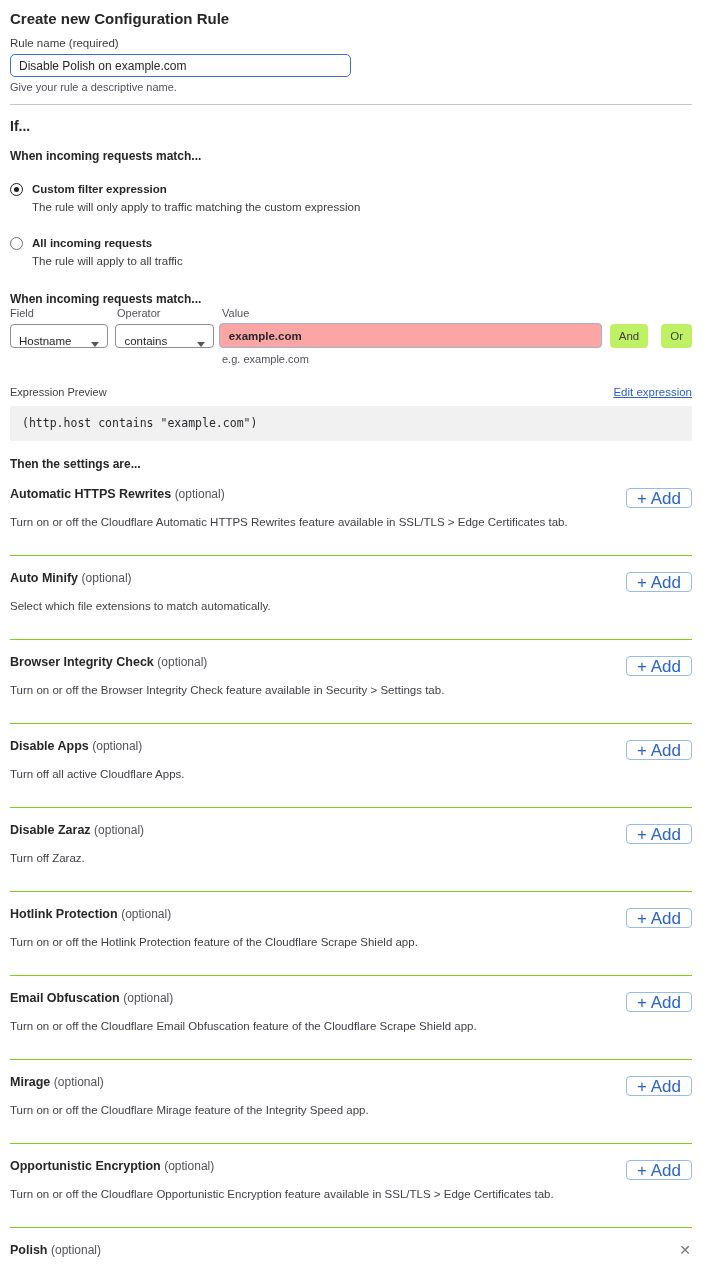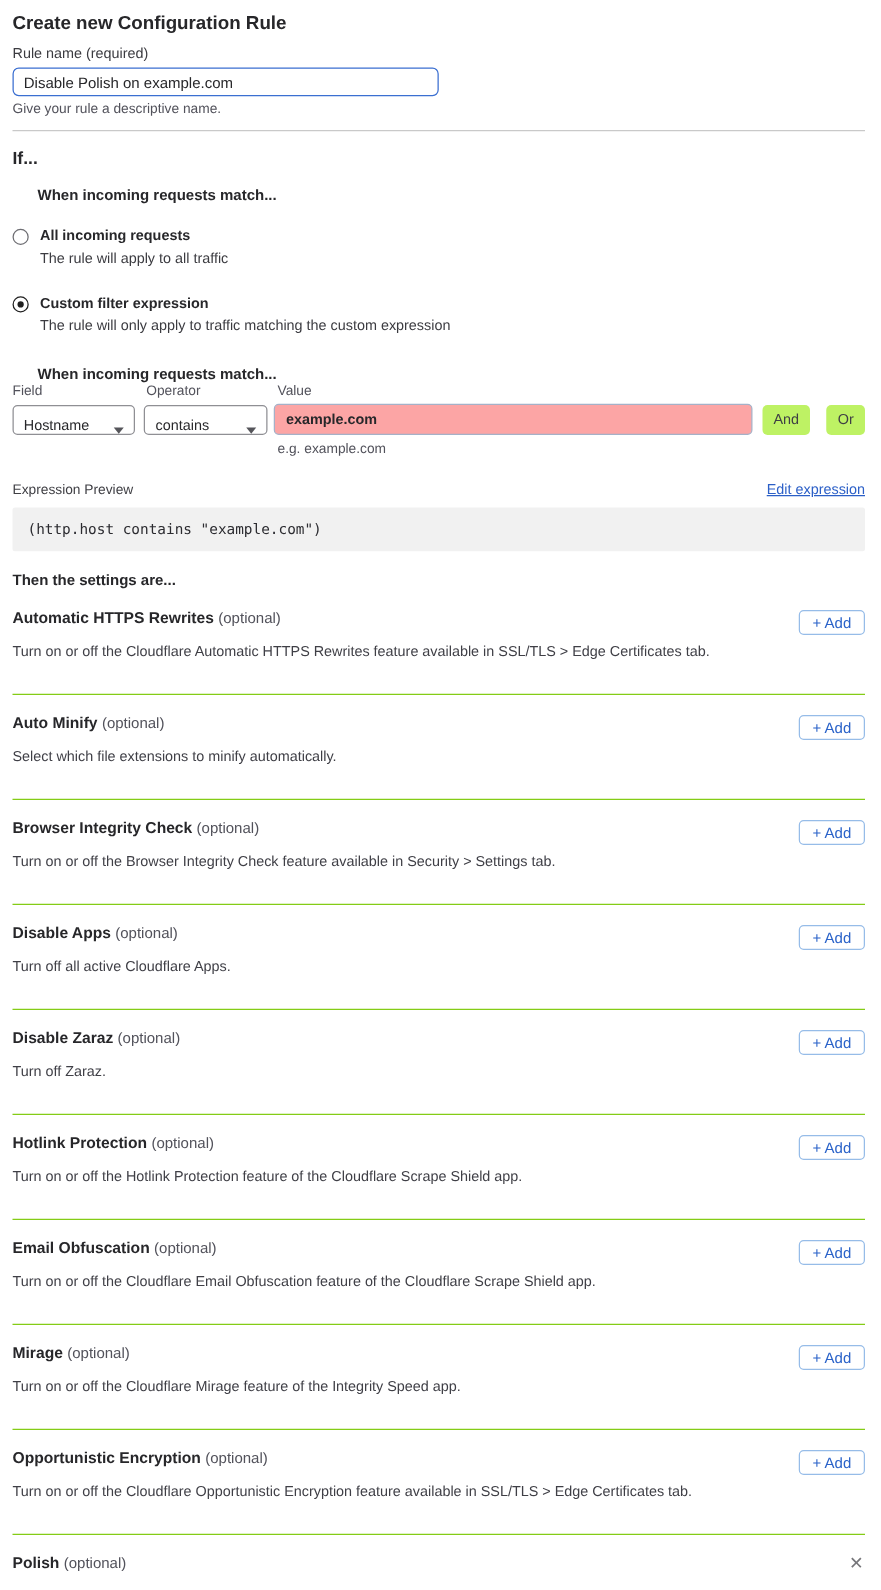--- a/index.html
+++ b/index.html
@@ -22,21 +22,21 @@
     border: 1px solid #3b6fd1; border-radius: 5px;
     padding: 0 8px; font-size: 12px; color: #27272a;
     font-family: "Liberation Sans", sans-serif; outline: none; background: #fff;
     display: block;
   }
   .helper { margin-top: 4px; font-size: 11px; line-height: 13px; color: #52525b; }
 
   .divider-strong { margin-top: 10px; border: none; border-top: 1px solid #c9c9c9; }
 
   h2.if-heading { margin: 12px 0 0; font-size: 14px; line-height: 18px; font-weight: 700; color: #27272a; }
-  .sub-heading { margin-top: 14px; font-size: 12px; line-height: 15px; font-weight: 700; color: #27272a; margin-left: 20px; }
+  .sub-heading { margin-top: 14px; font-size: 12px; line-height: 15px; font-weight: 700; color: #27272a; }
 
   .radio-row { display: flex; gap: 9px; margin-top: 18px; align-items: flex-start; cursor: pointer; }
   .radio-row + .radio-row { margin-top: 22px; }
   .radio {
     width: 13px; height: 13px; border: 1px solid #6e6e73; border-radius: 50%;
     background: #fff; flex-shrink: 0; margin-top: 1px;
     display: flex; align-items: center; justify-content: center;
   }
   .radio.checked { border: 1.5px solid #1f1f1f; }
   .radio.checked::after { content: ""; width: 5px; height: 5px; border-radius: 50%; background: #1f1f1f; }
@@ -82,21 +82,21 @@
 
   .setting { padding: 14px 0 26px; border-bottom: 1px solid #84cc16; }
   .setting-top { display: flex; justify-content: space-between; align-items: flex-start; }
   .setting-name { font-size: 12.5px; line-height: 16px; color: #27272a; }
   .setting-name b { font-weight: 700; }
   .setting-optional { font-weight: 400; color: #52525b; font-size: 12px; }
   .setting-desc { margin-top: 7px; font-size: 11.5px; line-height: 14px; color: #3f3f46; }
   .add-btn {
     flex-shrink: 0; margin-top: 2px; height: 20px;
     background: #fff; border: 1px solid #96bce8; border-radius: 4px;
-    color: #2b63c9; font-size: 12px; padding: 0 10px;
+    color: #2b63c9; font-size: 17px; padding: 0 10px;
     font-family: "Liberation Sans", sans-serif; cursor: pointer;
   }
 
   .polish { padding: 14px 0 0; }
   .close-icon {
     flex-shrink: 0; margin-top: 1px; width: 14px; height: 14px;
     font-size: 14px; line-height: 14px; color: #76767a; cursor: pointer;
     text-align: center; font-weight: 400;
   }
 </style>
@@ -110,35 +110,35 @@
   <div class="field-label">Rule name (required)</div>
   <input class="rule-name-input" type="text" value="Disable Polish on example.com" style="">
   <div class="helper">Give your rule a descriptive name.</div>
 
   <hr class="divider-strong">
 
   <h2 class="if-heading">If...</h2>
   <div class="sub-heading">When incoming requests match...</div>
 
   <div class="radio-row">
+    <span class="radio checked"></span>
+    <div>
+      <div class="radio-label">Custom filter expression</div>
+      <div class="radio-desc">The rule will only apply to traffic matching the custom expression</div>
+    </div>
+  </div>
+
+  <div class="radio-row">
     <span class="radio"></span>
     <div>
       <div class="radio-label">All incoming requests</div>
       <div class="radio-desc">The rule will apply to all traffic</div>
     </div>
   </div>
 
-  <div class="radio-row">
-    <span class="radio checked"></span>
-    <div>
-      <div class="radio-label">Custom filter expression</div>
-      <div class="radio-desc">The rule will only apply to traffic matching the custom expression</div>
-    </div>
-  </div>
-
   <div class="sub-heading" style="margin-top:24px">When incoming requests match...</div>
 
   <div class="builder-labels">
     <span class="lbl-field">Field</span>
     <span class="lbl-operator">Operator</span>
     <span>Value</span>
   </div>
 
   <div class="builder-row">
     <div class="select sel-field">
@@ -176,21 +176,21 @@
   </div>
 
   <div class="setting">
     <div class="setting-top">
       <div class="setting-name">
         <b>Auto Minify</b>
         <span class="setting-optional">(optional)</span>
       </div>
       <button class="add-btn">+ Add</button>
     </div>
-    <div class="setting-desc">Select which file extensions to minify automatically.</div>
+    <div class="setting-desc">Select which file extensions to match automatically.</div>
   </div>
 
   <div class="setting">
     <div class="setting-top">
       <div class="setting-name">
         <b>Browser Integrity Check</b>
         <span class="setting-optional">(optional)</span>
       </div>
       <button class="add-btn">+ Add</button>
     </div>

